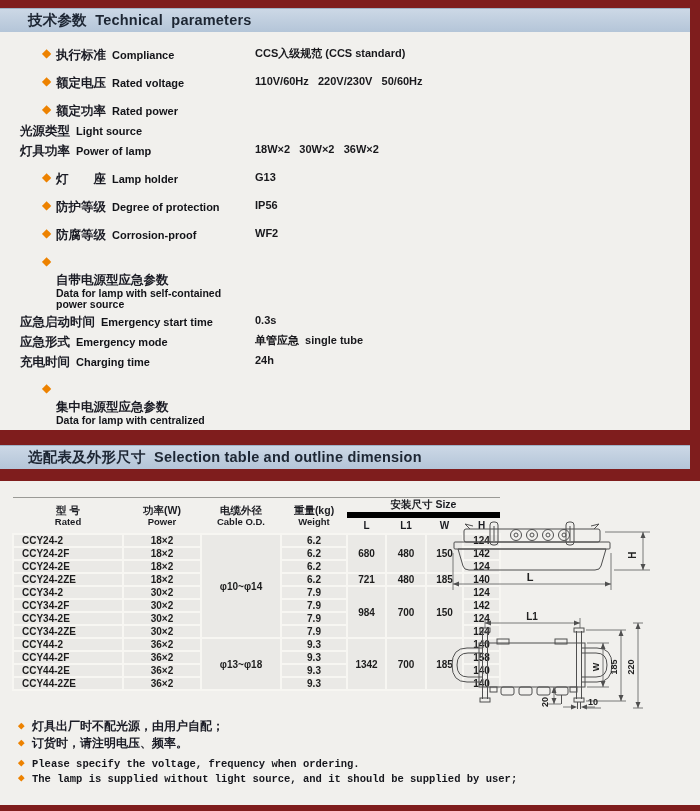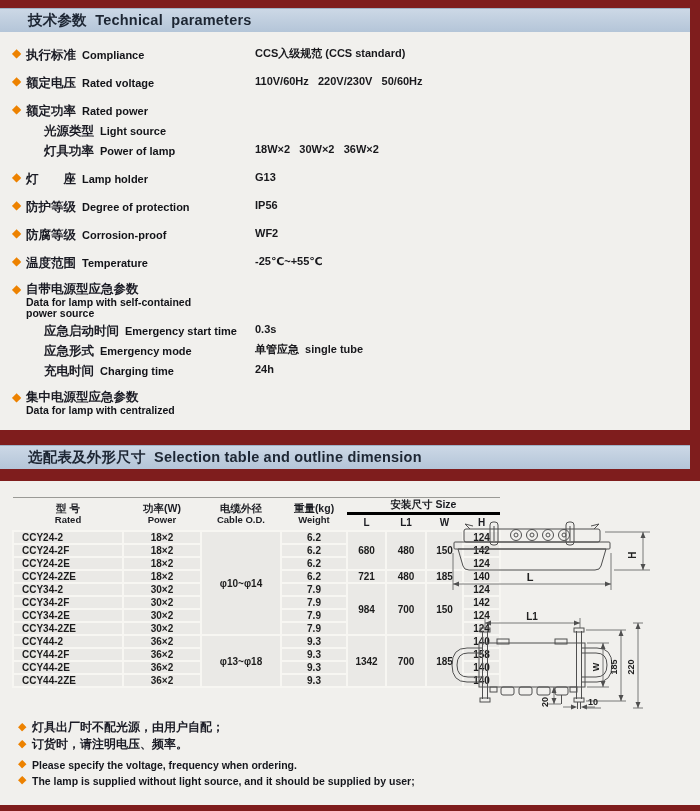--- a/index.html
+++ b/index.html
@@ -10,48 +10,48 @@
        background:linear-gradient(#ccd8e6,#b4c5d8);
        border-top:1px solid #9fb2c6;box-sizing:border-box;}
   .bar .bar-title{display:block;padding-left:28px;line-height:23px;
        font-size:14.5px;font-weight:bold;color:#1d2633;letter-spacing:.2px;white-space:pre;}
   #bar1{top:8px;} #bar2{top:445px;}
   
   .panel{position:absolute;left:0;width:690px;background:#f1f0ed;overflow:hidden;}
   #panel1{top:32px;height:398px;}
   #panel2{top:481px;height:324px;padding-left:28px;}
   
-  .p-row{position:relative;padding-left:12px;margin-top:11px;line-height:15px;min-height:15px;}
+  .p-row{position:relative;padding-left:42px;margin-top:11px;line-height:15px;min-height:15px;}
   .p-row.first{margin-top:14px;}
-  .p-row.sub{margin-top:3px;padding-left:44px;}
+  .p-row.sub{margin-top:3px;padding-left:20px;}
   .bullet{display:inline-block;width:14px;color:#ED8200;font-size:12px;vertical-align:top;}
   .zh{font-size:12.5px;font-weight:bold;color:#1a1b24;white-space:pre;}
   .en{font-size:11px;font-weight:bold;color:#121318;margin-left:6px;white-space:pre;}
   .val{position:absolute;left:255px;top:0;font-size:11px;font-weight:bold;color:#18181c;
        white-space:pre-wrap;line-height:15px;}
   .lbl-block{display:inline-block;vertical-align:top;}
-  .lbl-block .zh{display:block;line-height:15px;}
+  .lbl-block .zh{display:block;line-height:15px;margin-top:19px;}
   .lbl-block .en2{display:block;font-size:10.5px;font-weight:bold;color:#121318;line-height:11px;}
   .vblock{width:428px;}
   
   #sel-table{position:absolute;left:12px;top:16px;border-collapse:collapse;
              border-top:1px solid #9a9a96;}
   #sel-table col.c0{width:110px}#sel-table col.c1{width:78px}#sel-table col.c2{width:80px}
   #sel-table col.c3{width:66px}#sel-table col.c4{width:39px}#sel-table col.c5{width:40px}
   #sel-table col.c6{width:37px}#sel-table col.c7{width:37px}
   #sel-table th{font-size:10.5px;font-weight:bold;color:#1b1c22;padding:1px 0;line-height:11px;}
   #sel-table th .h-en{font-size:9.5px;}
-  #sel-table th.size-th{border-bottom:3px solid #000000;padding-bottom:2px;text-align:center;}
+  #sel-table th.size-th{border-bottom:6px solid #000000;padding-bottom:2px;text-align:center;}
   #sel-table tr.sub-h th{height:13px;font-size:10px;}
   #sel-table td{background:#eae9e6;border:2px solid #f7f6f2;height:10.5px;
                 font-size:10px;font-weight:bold;color:#1d1d1d;text-align:center;
                 padding:0 2px;line-height:11px;}
   #sel-table td.c-type{text-align:left;padding-left:8px;}
   
-  .notes{position:absolute;left:18px;top:237px;}
+  .notes{position:absolute;left:18px;top:237px;font-family:Liberation Mono, monospace;}
   .note-line{line-height:16px;white-space:pre;}
   .note-line .bullet{font-size:11px;}
   .note-zh{font-size:12px;font-weight:bold;color:#1b1c26;}
   .note-line.en-line{line-height:13.5px;}
   .note-en{font-size:10.5px;font-weight:bold;color:#15161c;}
   .notes .gap{height:5px;}
   
   .drawing{position:absolute;}
   #drawing1{left:440px;top:36px;}
   #drawing2{left:437px;top:128px;}
@@ -103,24 +103,20 @@
     <div class="p-row">
       <span class="bullet">◆</span><span class="zh">防护等级</span><span class="en">Degree of protection</span>
       <span class="val">IP56</span>
     </div>
 
     <div class="p-row">
       <span class="bullet">◆</span><span class="zh">防腐等级</span><span class="en">Corrosion-proof</span>
       <span class="val">WF2</span>
     </div>
 
-    <div class="p-row">
-      <span class="bullet">◆</span><span class="zh">温度范围</span><span class="en">Temperature</span>
-      <span class="val">-25℃~+55℃</span>
-    </div>
 
     <div class="p-row">
       <span class="bullet">◆</span><div class="lbl-block">
         <div class="zh">自带电源型应急参数</div>
         <div class="en2">Data for lamp with self-contained</div>
         <div class="en2">power source</div>
       </div>
     </div>
 
     <div class="p-row sub">

